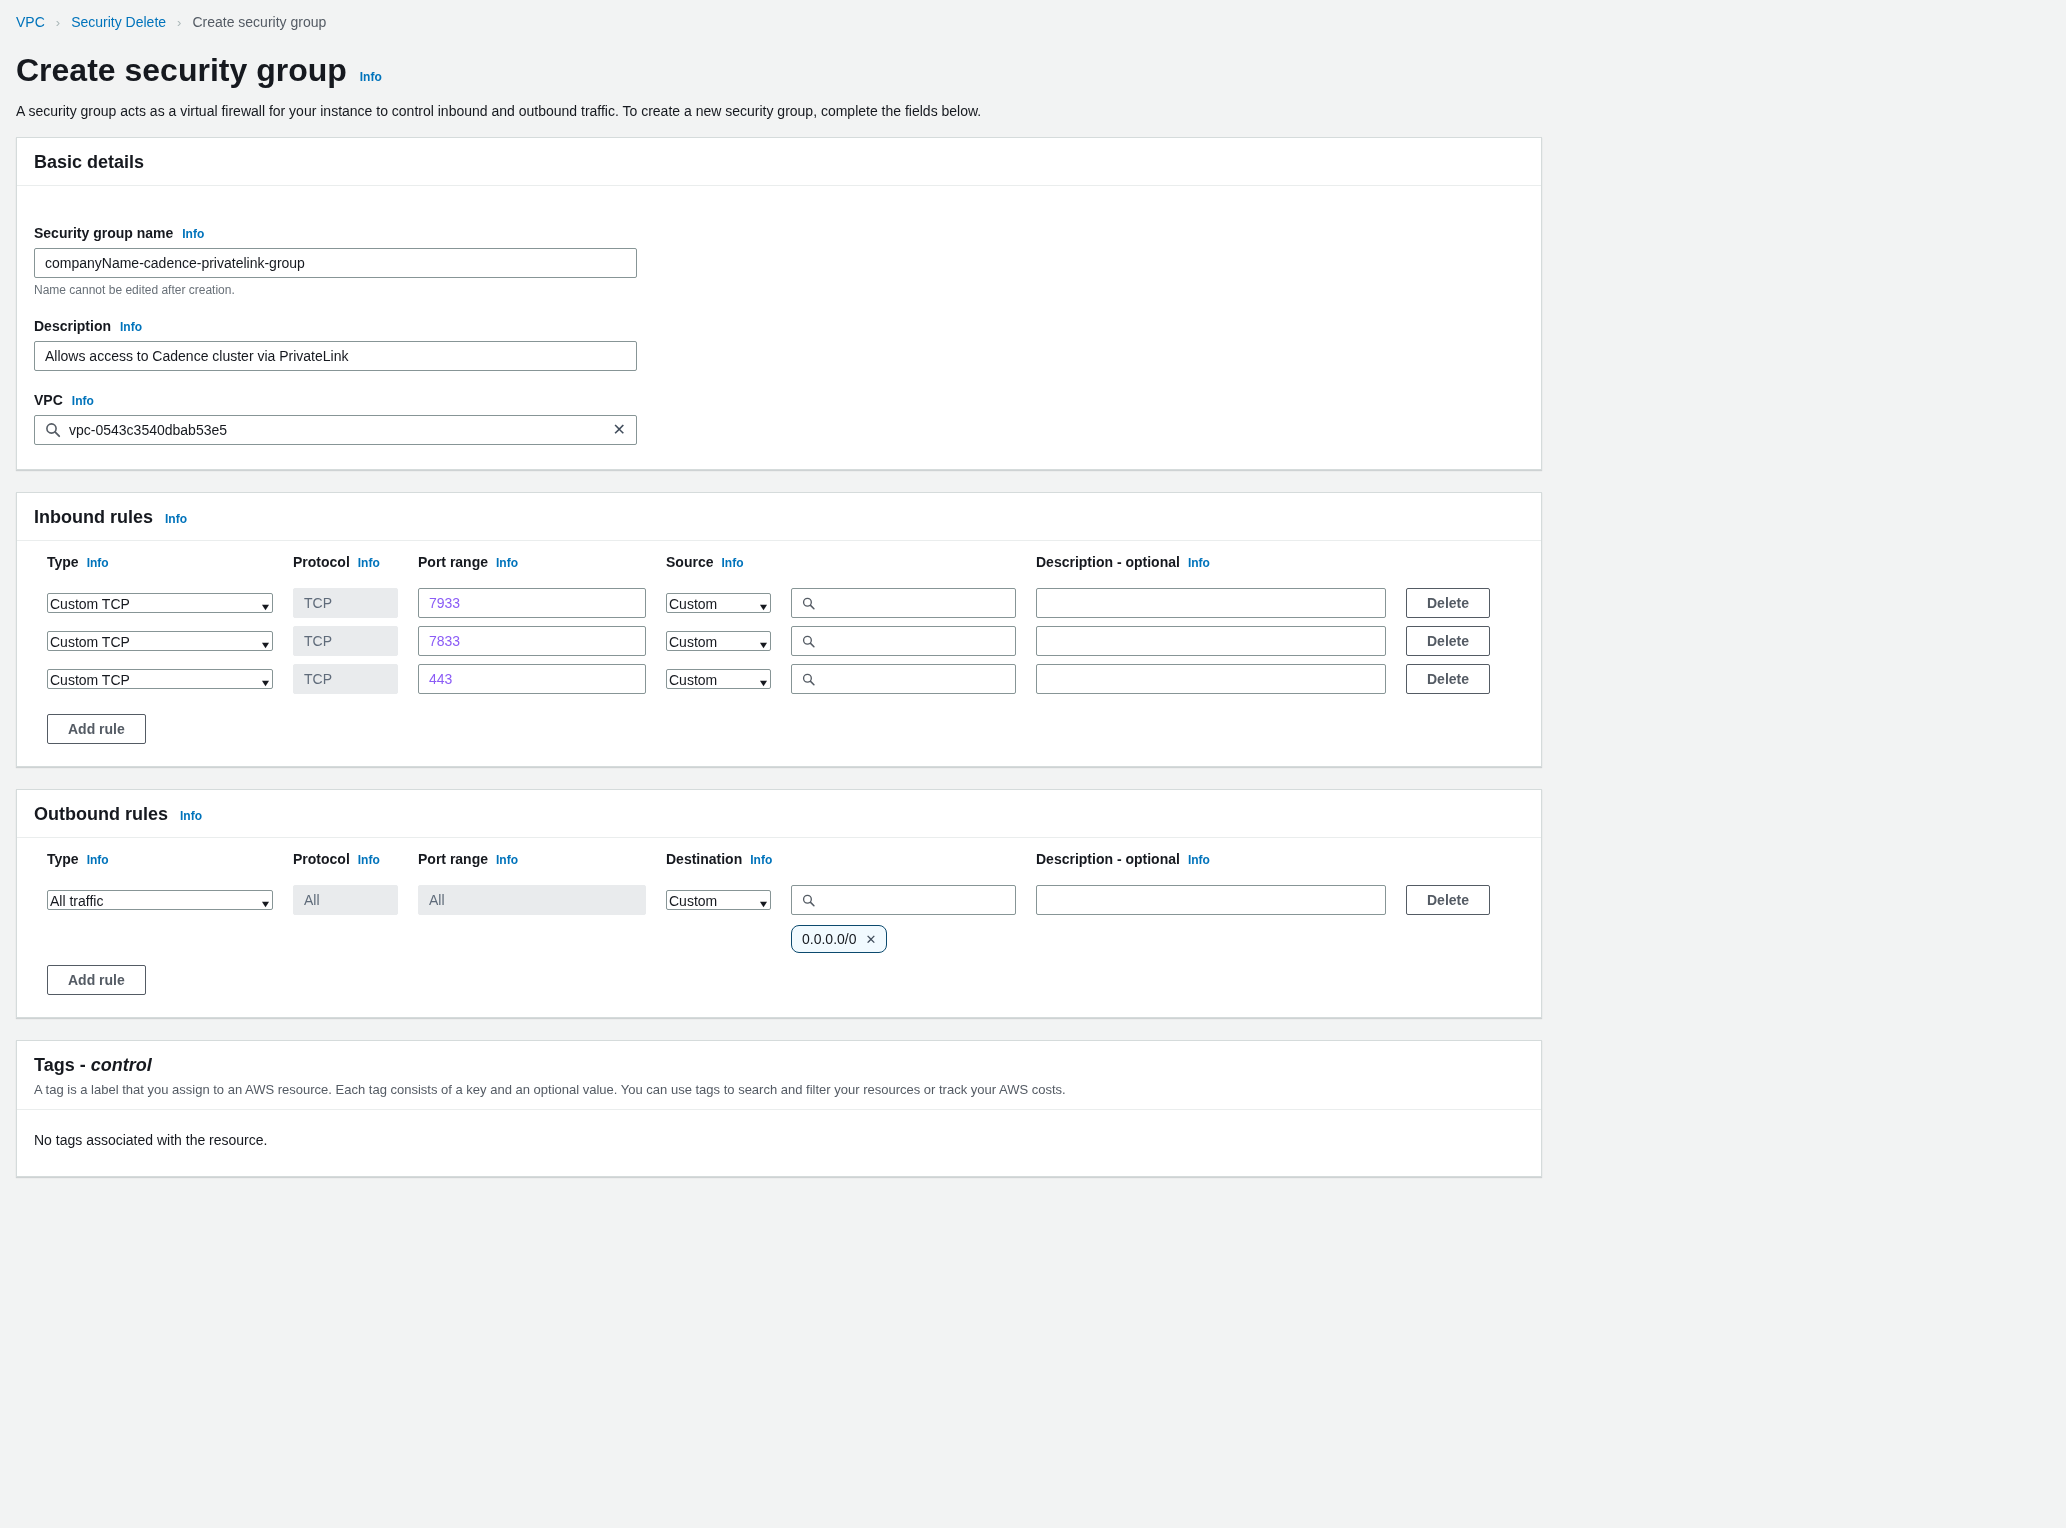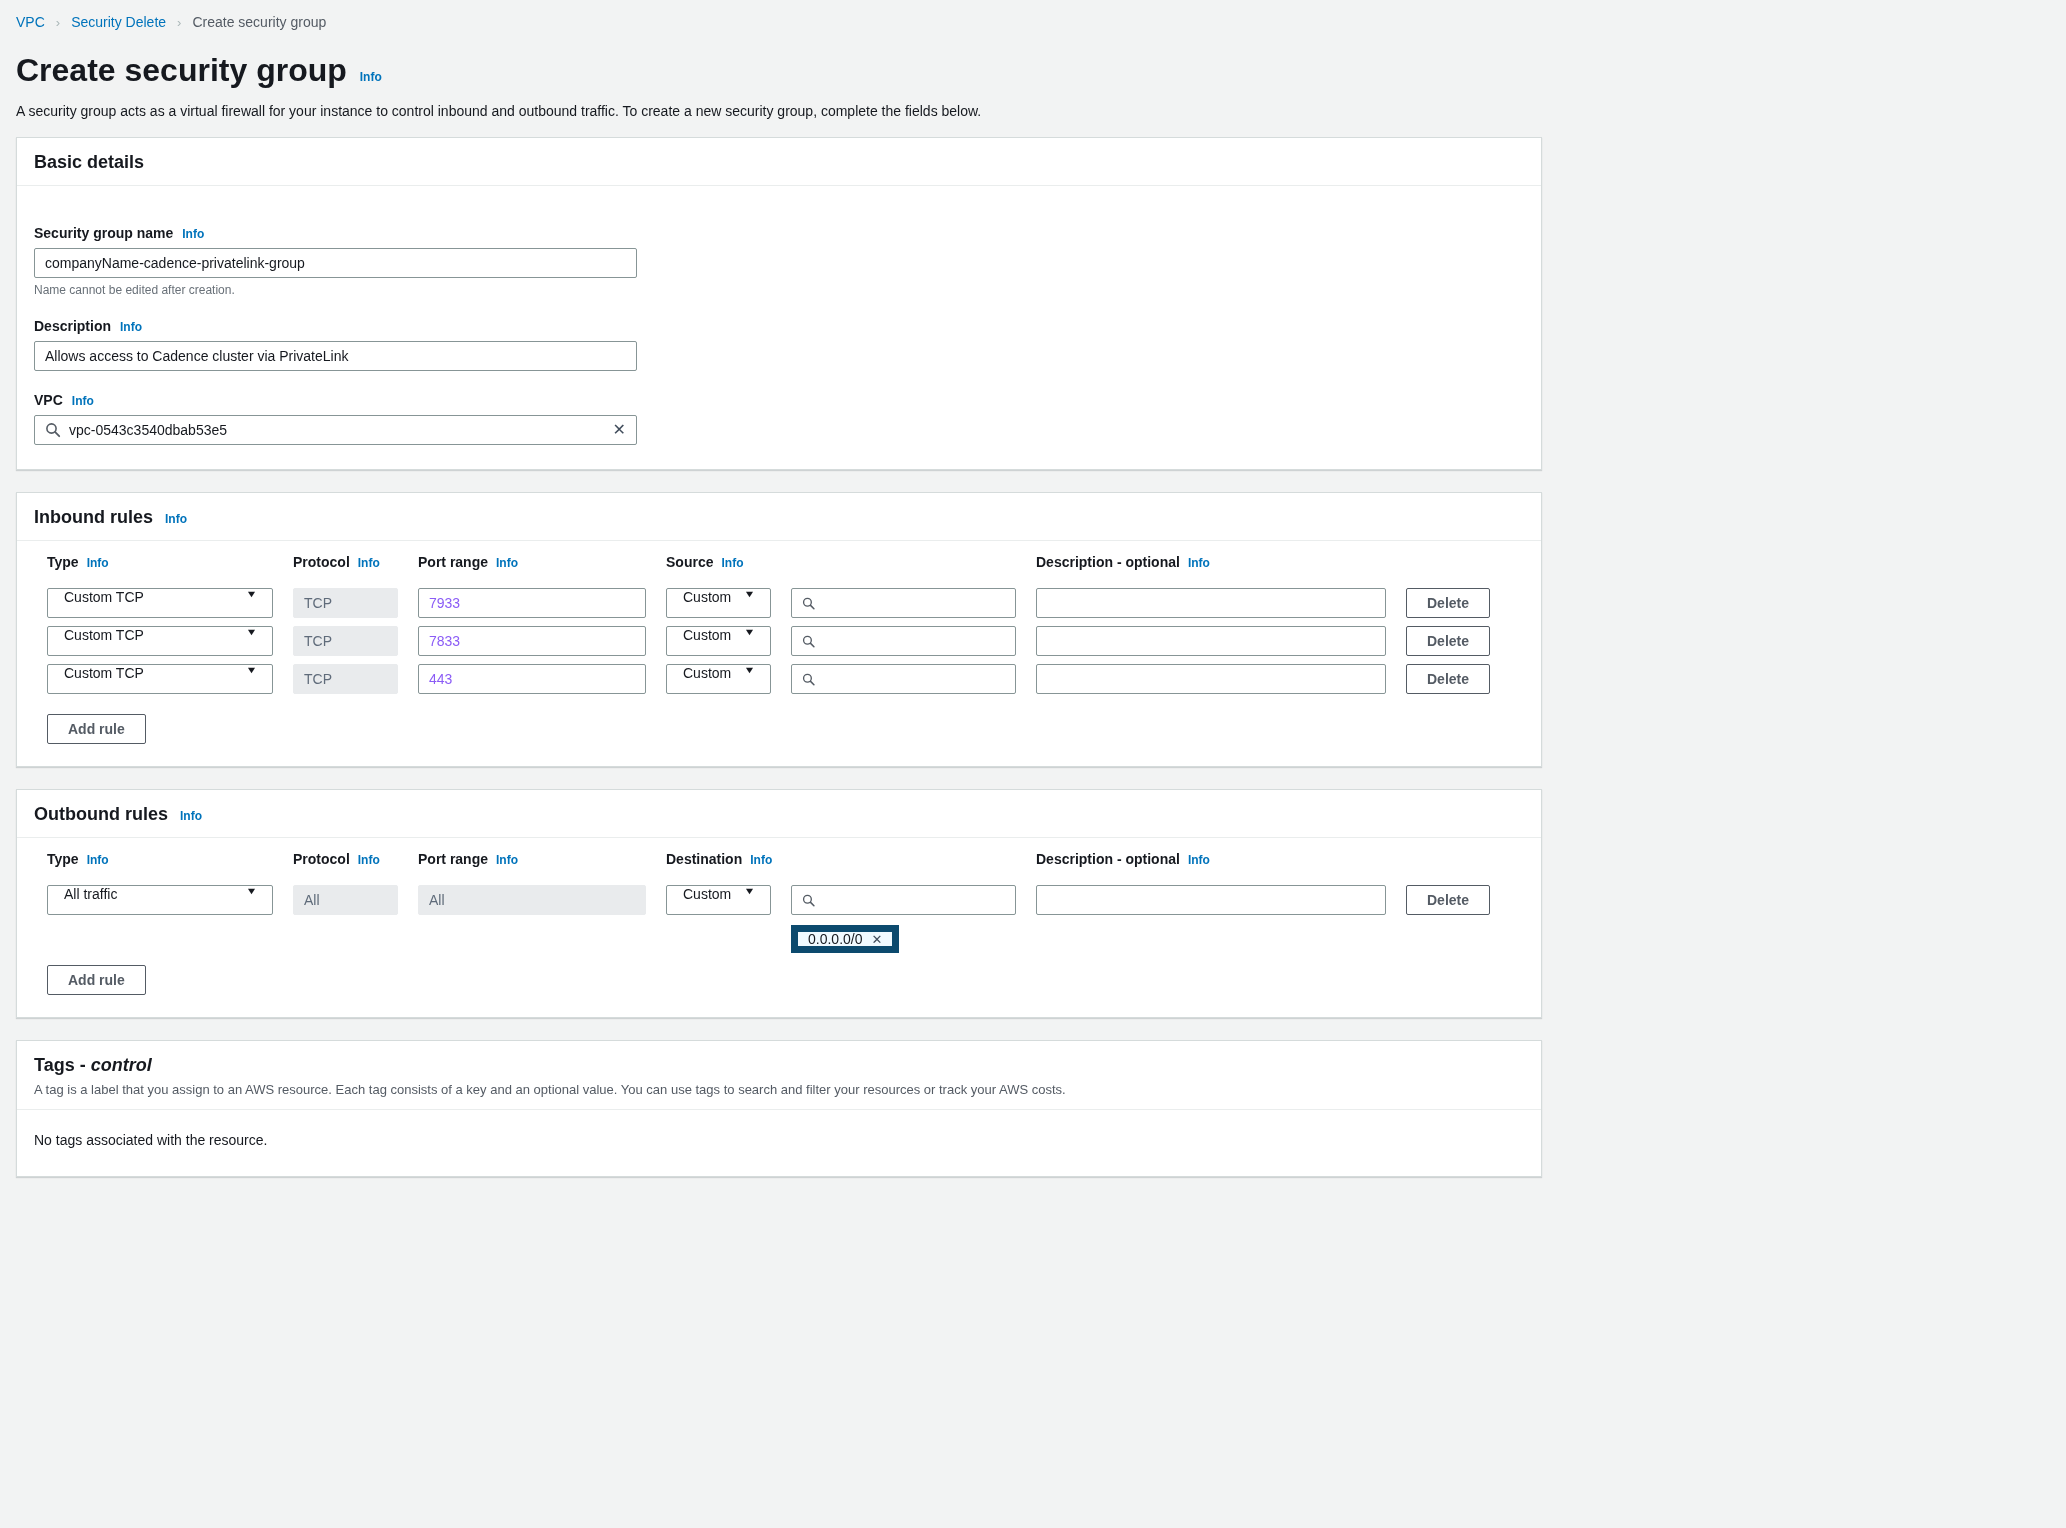--- a/index.html
+++ b/index.html
@@ -75,23 +75,23 @@
     grid-template-columns:226px 105px 228px 105px 225px 350px 84px;
     column-gap:20px;
     align-items:center;
   }
   .header-grid { margin-bottom:18px; }
   .col-label { display:flex; align-items:baseline; gap:8px; font-weight:700; font-size:14px; }
   .c1{grid-column:1;} .c2{grid-column:2;} .c3{grid-column:3;}
   .c4{grid-column:4 / span 2;} .c6{grid-column:6;}
   .rule-row { margin-bottom:8px; }
   .select {
-    height:30px; border:1px solid #879596; border-radius:2px; background:#fff;
-    display:flex; align-items:flex-start; justify-content:space-between;
-    padding:0 16px; cursor:pointer; font-size:14px; color:#16191f;
+    height:20px; border:1px solid #879596; border-radius:2px; background:#fff;
+    display:flex; align-items:flex-end; justify-content:space-between;
+    padding:0 2px; cursor:pointer; font-size:14px; color:#16191f;
   }
   .caret { font-size:9px; color:#16191f; transform:scaleX(1.35); }
   .disabled-input {
     height:30px; background:#e9ebed; border:1px solid #e9ebed; border-radius:2px;
     display:flex; align-items:center; padding:0 10px; color:#5f6b7a; font-size:14px;
   }
   .cell-input {
     width:100%; height:30px;
     border:1px solid #879596; border-radius:2px; background:#fff;
     padding:0 10px; font-family:inherit; font-size:14px; color:#8b5cf6; outline:none;
@@ -108,21 +108,21 @@
     cursor:pointer; padding:0 20px;
   }
   .delete-btn { width:84px; padding:0; justify-self:start; }
   .add-rule { margin-top:12px; }
 
   .chip-row { margin-top:10px; align-items:start; }
   .token {
     grid-column:5; justify-self:start;
     display:inline-flex; align-items:center; gap:9px;
     height:28px; padding:0 10px;
-    background:#f1faff; border:7px solid #0c4a6e; border-radius:0;
+    background:#f1faff; border:1px solid #0c4a6e; border-radius:8px;
     font-size:14px; color:#16191f;
   }
   .token-close { color:#414d5c; font-size:13px; line-height:1; cursor:pointer; }
 
   
   .tags-title .opt { font-style:italic; }
   .tags-body { padding:22px 17px 28px 17px; font-size:14px; color:#16191f; }
 </style>
 </head>
 <body>

